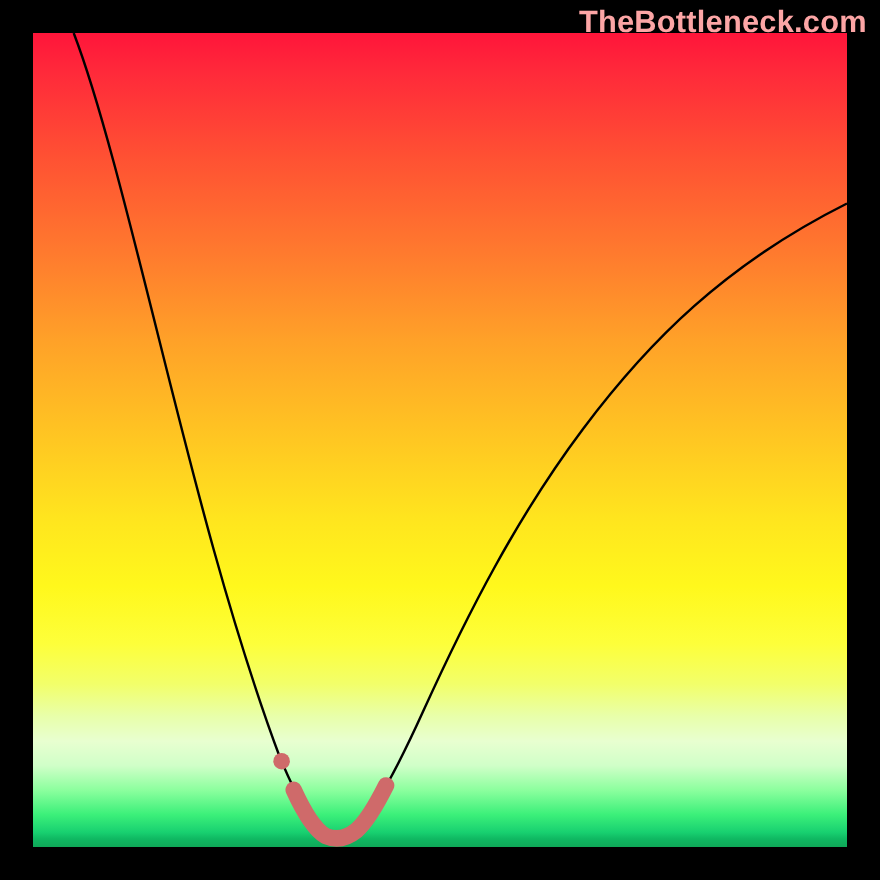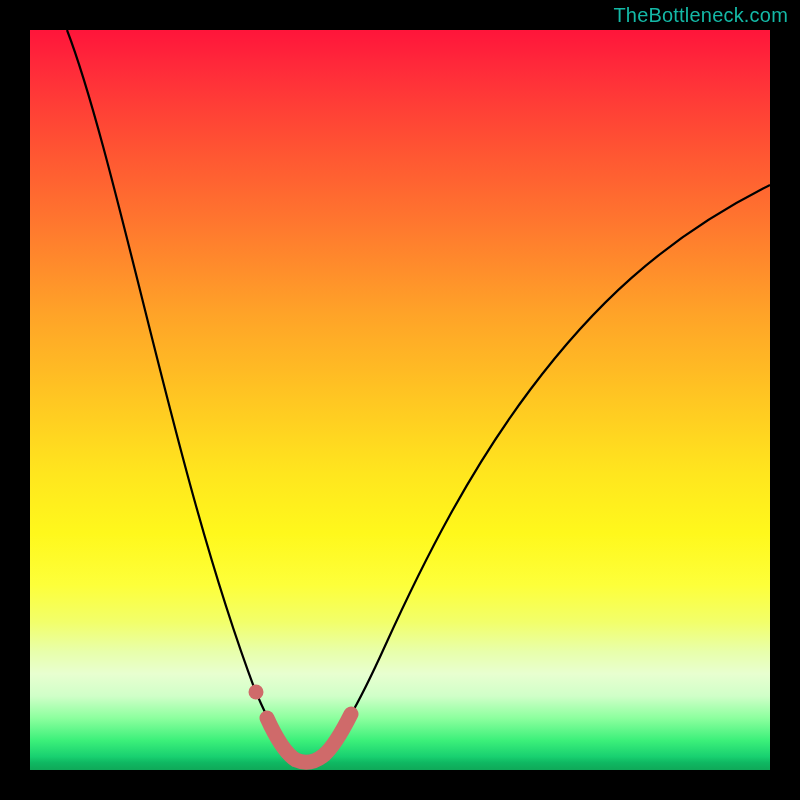--- a/index.html
+++ b/index.html
@@ -49,23 +49,23 @@
       #3cf07a 96%,
       #18d070 98.2%,
       #0fb862 99%,
       #0fa858 100%
     );
   }
   .watermark {
     position: absolute;
     top: 4px;
     right: 12px;
-    color: #14b8a6;
-    font-size: 20px;
-    font-weight: 400;
+    color: #fca5a5;
+    font-size: 28px;
+    font-weight: 700;
     letter-spacing: 0.2px;
     user-select: none;
   }
   svg.curves {
     position: absolute;
     top: 0; left: 0;
     width: 100%;
     height: 100%;
   }
 </style>

